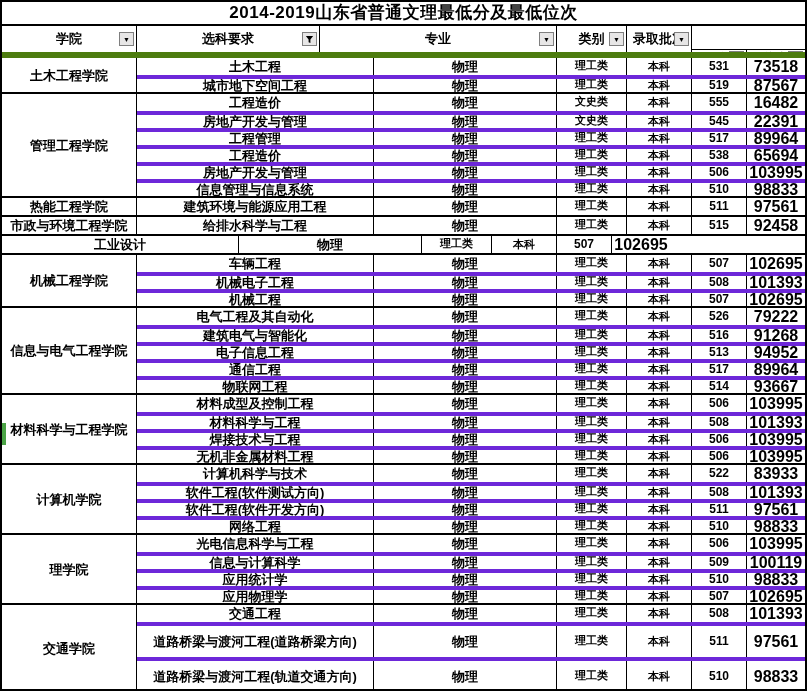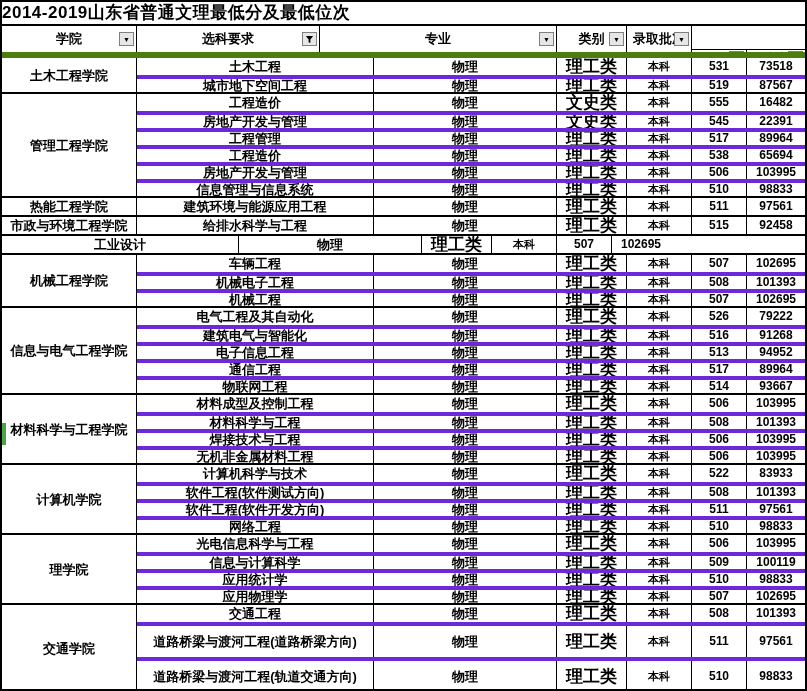--- a/index.html
+++ b/index.html
@@ -3,21 +3,21 @@
 <meta charset="utf-8">
 <style>
   * { margin:0; padding:0; box-sizing:border-box; }
   body { background:#fff; font-family:"Liberation Sans","DejaVu Sans",sans-serif; }
   .sheet{
     position:relative; width:807px; height:691px;
     border:2px solid #000; background:#fff; overflow:hidden;
     font-weight:bold; color:#000;
   }
   .title-row{
-    height:24px; line-height:22px; text-align:left;
+    height:24px; line-height:22px; text-align:center;
     font-size:17px; font-weight:bold; border-bottom:2px solid #000;
     letter-spacing:0.5px;
   }
   
   .header{ display:flex; height:32px; border-bottom:6px solid #4d7c0f; }
   .hc{
     position:relative; display:flex; align-items:center; justify-content:center;
     font-size:13px; border-right:1px solid #000; overflow:hidden;
   }
   .c-college{ width:135px; }
@@ -50,24 +50,24 @@
   .row{ display:flex; height:17px; }
   .row.tall{ height:35px; }
   .row + .row{ border-top:4px solid #6d28d9; }
   .cell{
     display:flex; align-items:center; justify-content:center;
     border-right:1px solid #000; overflow:hidden;
     font-size:13px; line-height:15px; text-align:center;
   }
   .cell.major{ width:237px; }
   .cell.subject{ width:183px; }
-  .cell.category{ width:70px; font-size:17px; }
+  .cell.category{ width:70px; font-size:11px;font-family:Liberation Mono, monospace; }
   .cell.batch{ width:65px; font-size:11px; }
   .cell.min{ width:55px; font-size:12px; }
-  .cell.rank{ width:58px; border-right:none; font-size:12px; }
+  .cell.rank{ width:58px; border-right:none; font-size:16px; }
   .green-mark{
     position:absolute; left:0; top:421px; width:4px; height:22px;
   }
 </style>
 </head>
 <body>
 
 <div class="sheet">
 
   <div class="title-row">2014-2019山东省普通文理最低分及最低位次</div>

